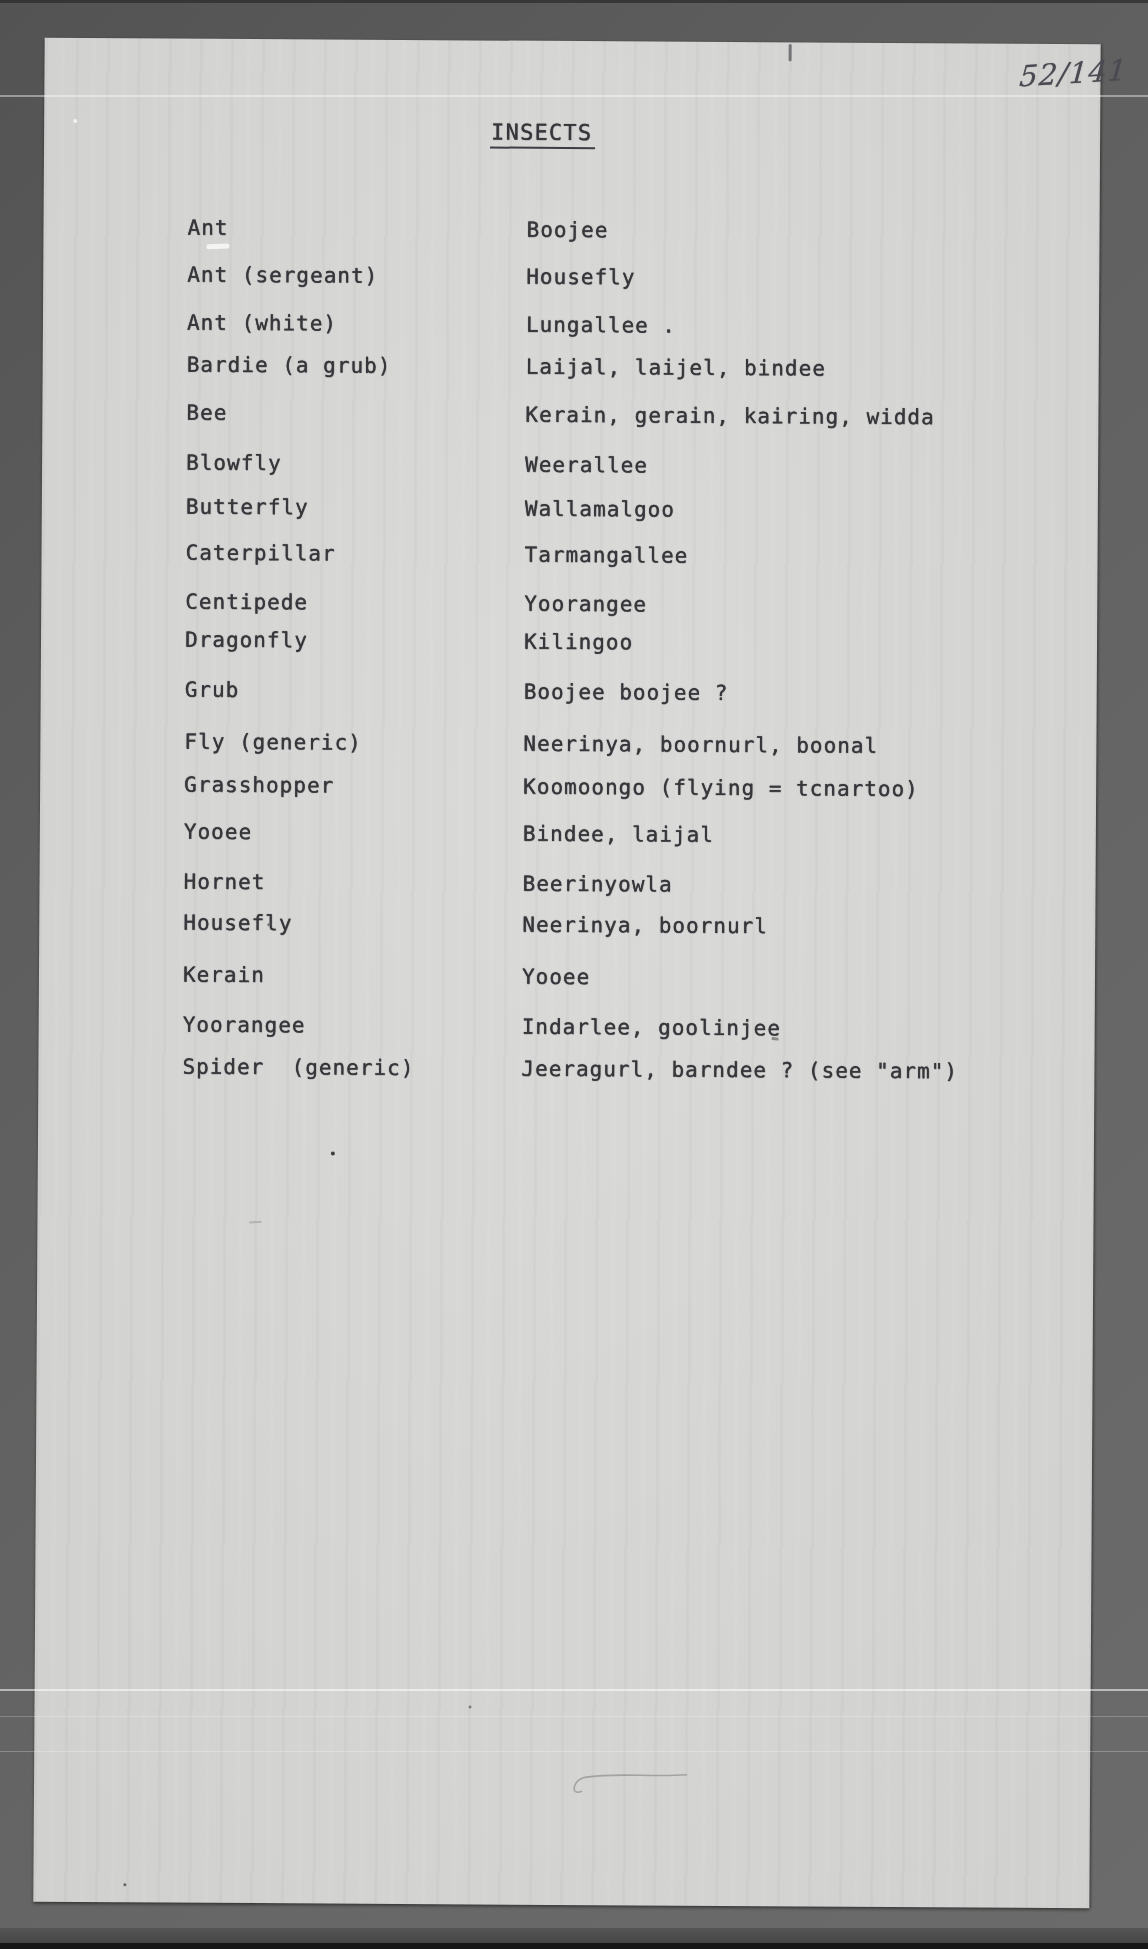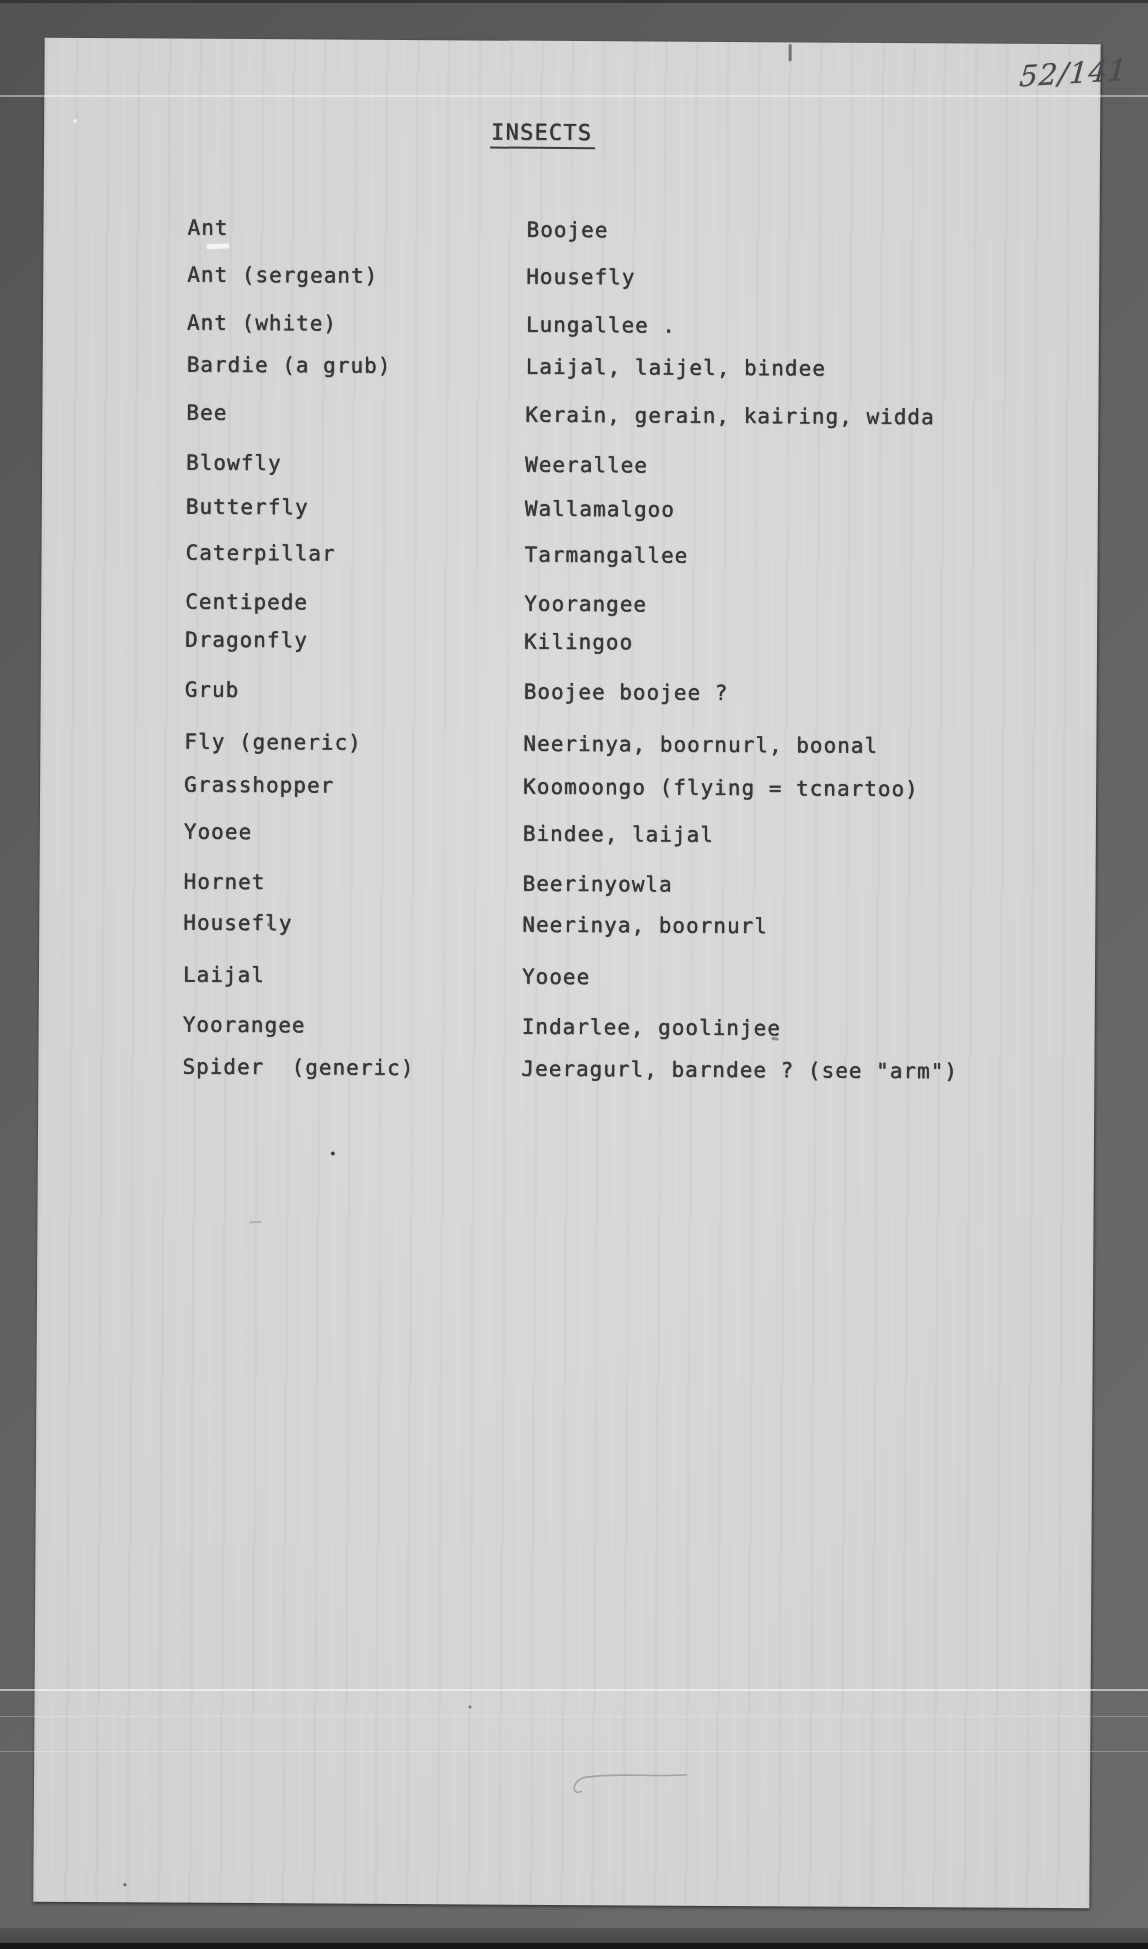--- a/index.html
+++ b/index.html
@@ -146,21 +146,21 @@
         </div>
         <div class="row" style="top: 831px;">
           <span class="term typed">Hornet</span>
           <span class="trans typed">Beerinyowla</span>
         </div>
         <div class="row" style="top: 872px;">
           <span class="term typed">Housefly</span>
           <span class="trans typed">Neerinya, boornurl</span>
         </div>
         <div class="row" style="top: 924px;">
-          <span class="term typed">Laijal</span>
+          <span class="term typed">Kerain</span>
           <span class="trans typed">Yooee</span>
         </div>
         <div class="row" style="top: 974px;">
           <span class="term typed">Yoorangee</span>
           <span class="trans typed">Indarlee, goolinjee</span>
         </div>
         <div class="row" style="top: 1016px;">
           <span class="term typed">Spider  (generic)</span>
           <span class="trans typed">Jeeragurl, barndee ? (see "arm")</span>
         </div>

